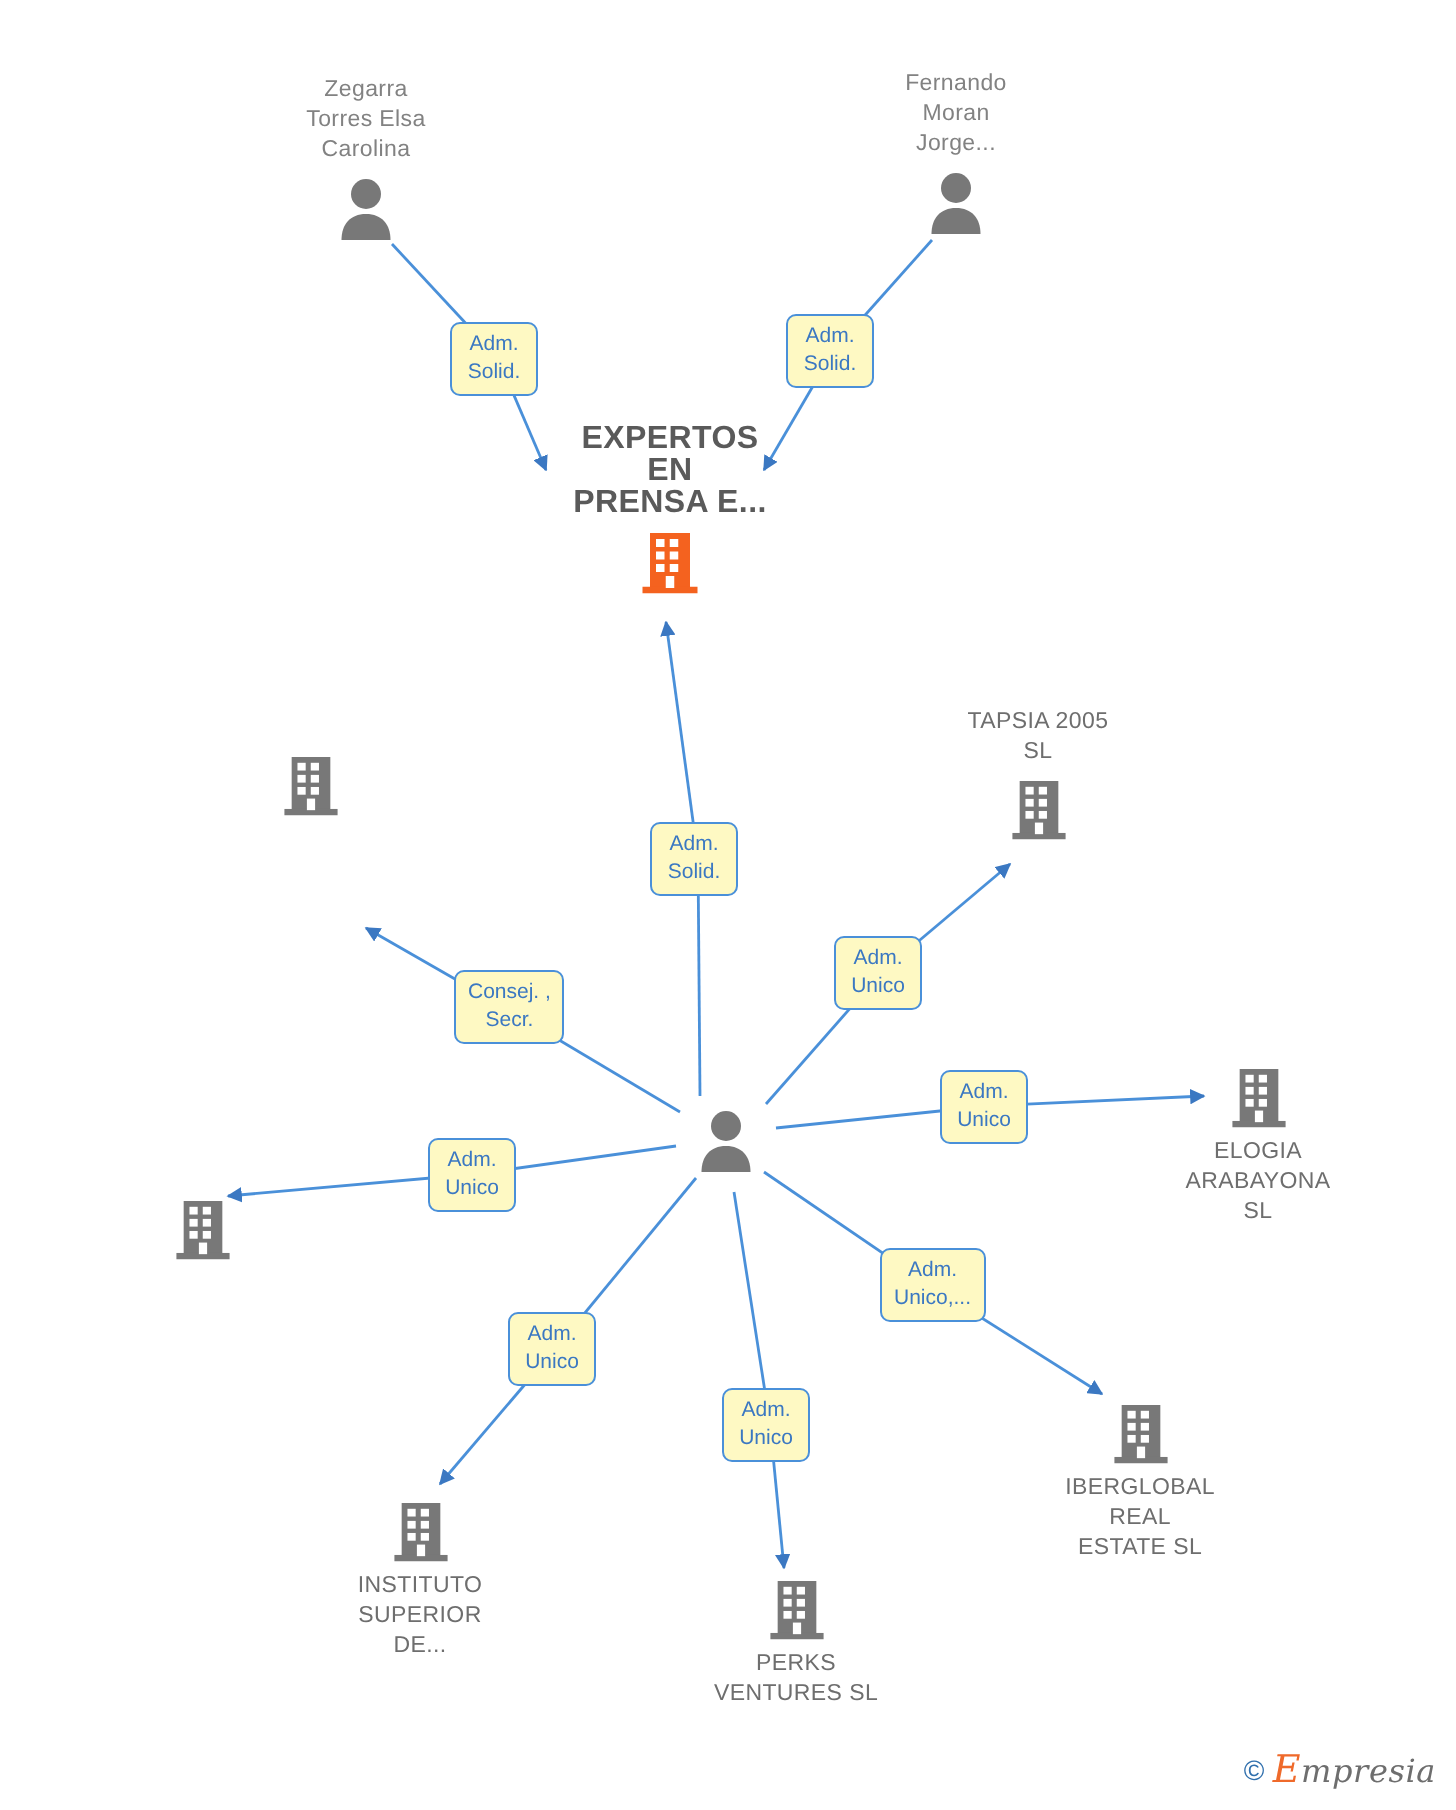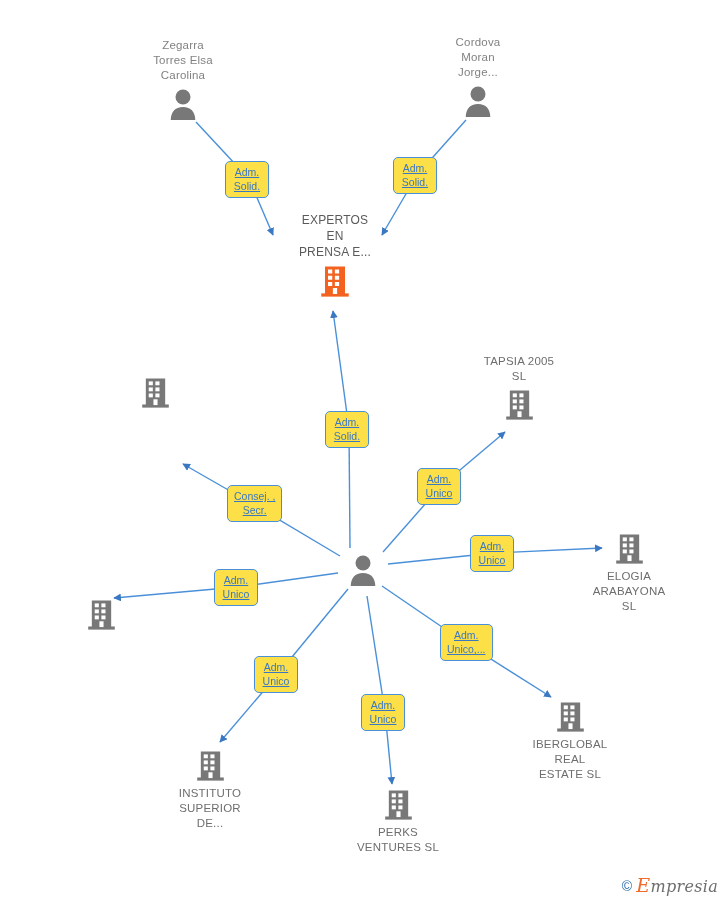--- a/index.html
+++ b/index.html
@@ -44,39 +44,38 @@
     display: block;
     white-space: pre-line;
   }
   .node.label-above .label { margin-bottom: 5px; }
   .node.label-below .label { margin-top: 4px; }
 
   .node.company .label { color: #6e6e6e; }
   .node.person  .label { color: #828282; }
   .node.focus .label {
     color: #5a5a5a;
-    font-weight: normal;
-    font-size: 12px;
+    font-weight: bold;
+    font-size: 16px;
     line-height: 16px;
   }
 
   .elabel {
     position: absolute;
     box-sizing: border-box;
     border: 1px solid #4a90d9;
     border-radius: 5px;
-    background: #fde047;
+    background: #fef9c3;
     color: #3b78c2;
     font-size: 10.5px;
     line-height: 14px;
     padding: 3px 6px 4px 6px;
     text-align: center;
     white-space: pre-line;
     min-width: 44px;
-    text-decoration: underline;
   }
 
   #watermark {
     position: absolute;
     right: 10px;
     bottom: 8px;
     font-size: 15px;
     line-height: 20px;
     white-space: nowrap;
   }
@@ -134,21 +133,21 @@
       <div class="node person label-above" style="left: 183px; top: 37.5px;">
         <span class="label">Zegarra
 Torres Elsa
 Carolina</span>
         <span class="glyph"><svg width="30" height="33" viewBox="0 0 24 26" xmlns="http://www.w3.org/2000/svg">
             <circle cx="12" cy="7" r="6" fill="#787878"></circle>
             <path d="M12 15 C5.6 15 2.2 19.2 2.2 25.4 L21.8 25.4 C21.8 19.2 18.4 15 12 15 Z" fill="#787878"></path>
           </svg></span>
       </div>
       <div class="node person label-above" style="left: 478px; top: 34.5px;">
-        <span class="label">Cordova
+        <span class="label">Fernando
 Moran
 Jorge...</span>
         <span class="glyph"><svg width="30" height="33" viewBox="0 0 24 26" xmlns="http://www.w3.org/2000/svg">
             <circle cx="12" cy="7" r="6" fill="#787878"></circle>
             <path d="M12 15 C5.6 15 2.2 19.2 2.2 25.4 L21.8 25.4 C21.8 19.2 18.4 15 12 15 Z" fill="#787878"></path>
           </svg></span>
       </div>
       <div class="node company focus label-above" style="left: 335px; top: 211.5px;">
         <span class="label">EXPERTOS
 EN

